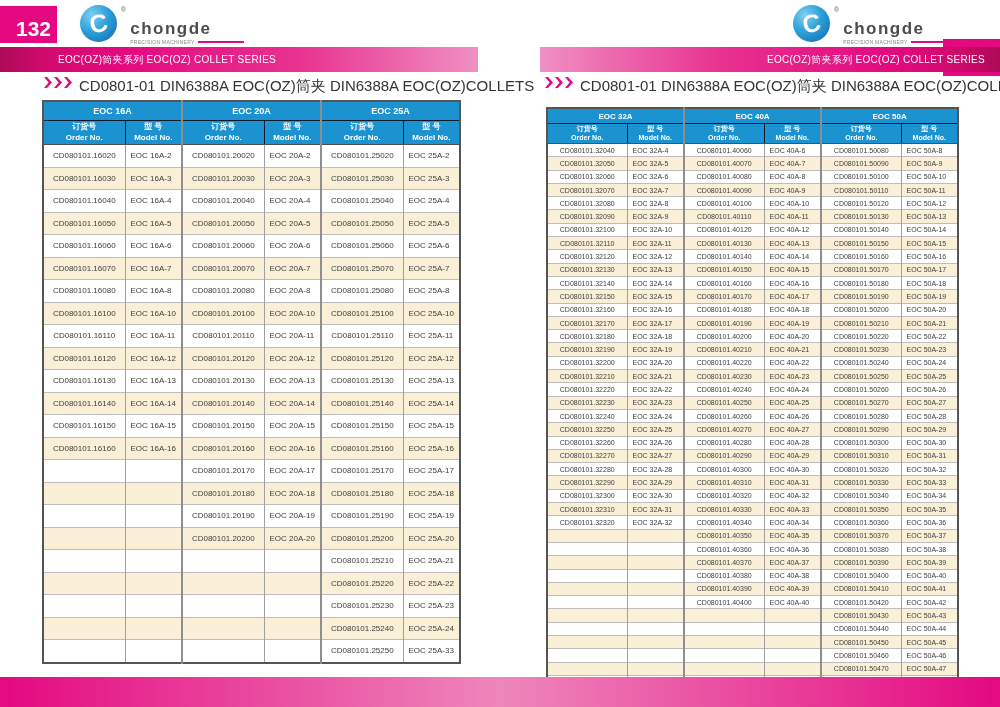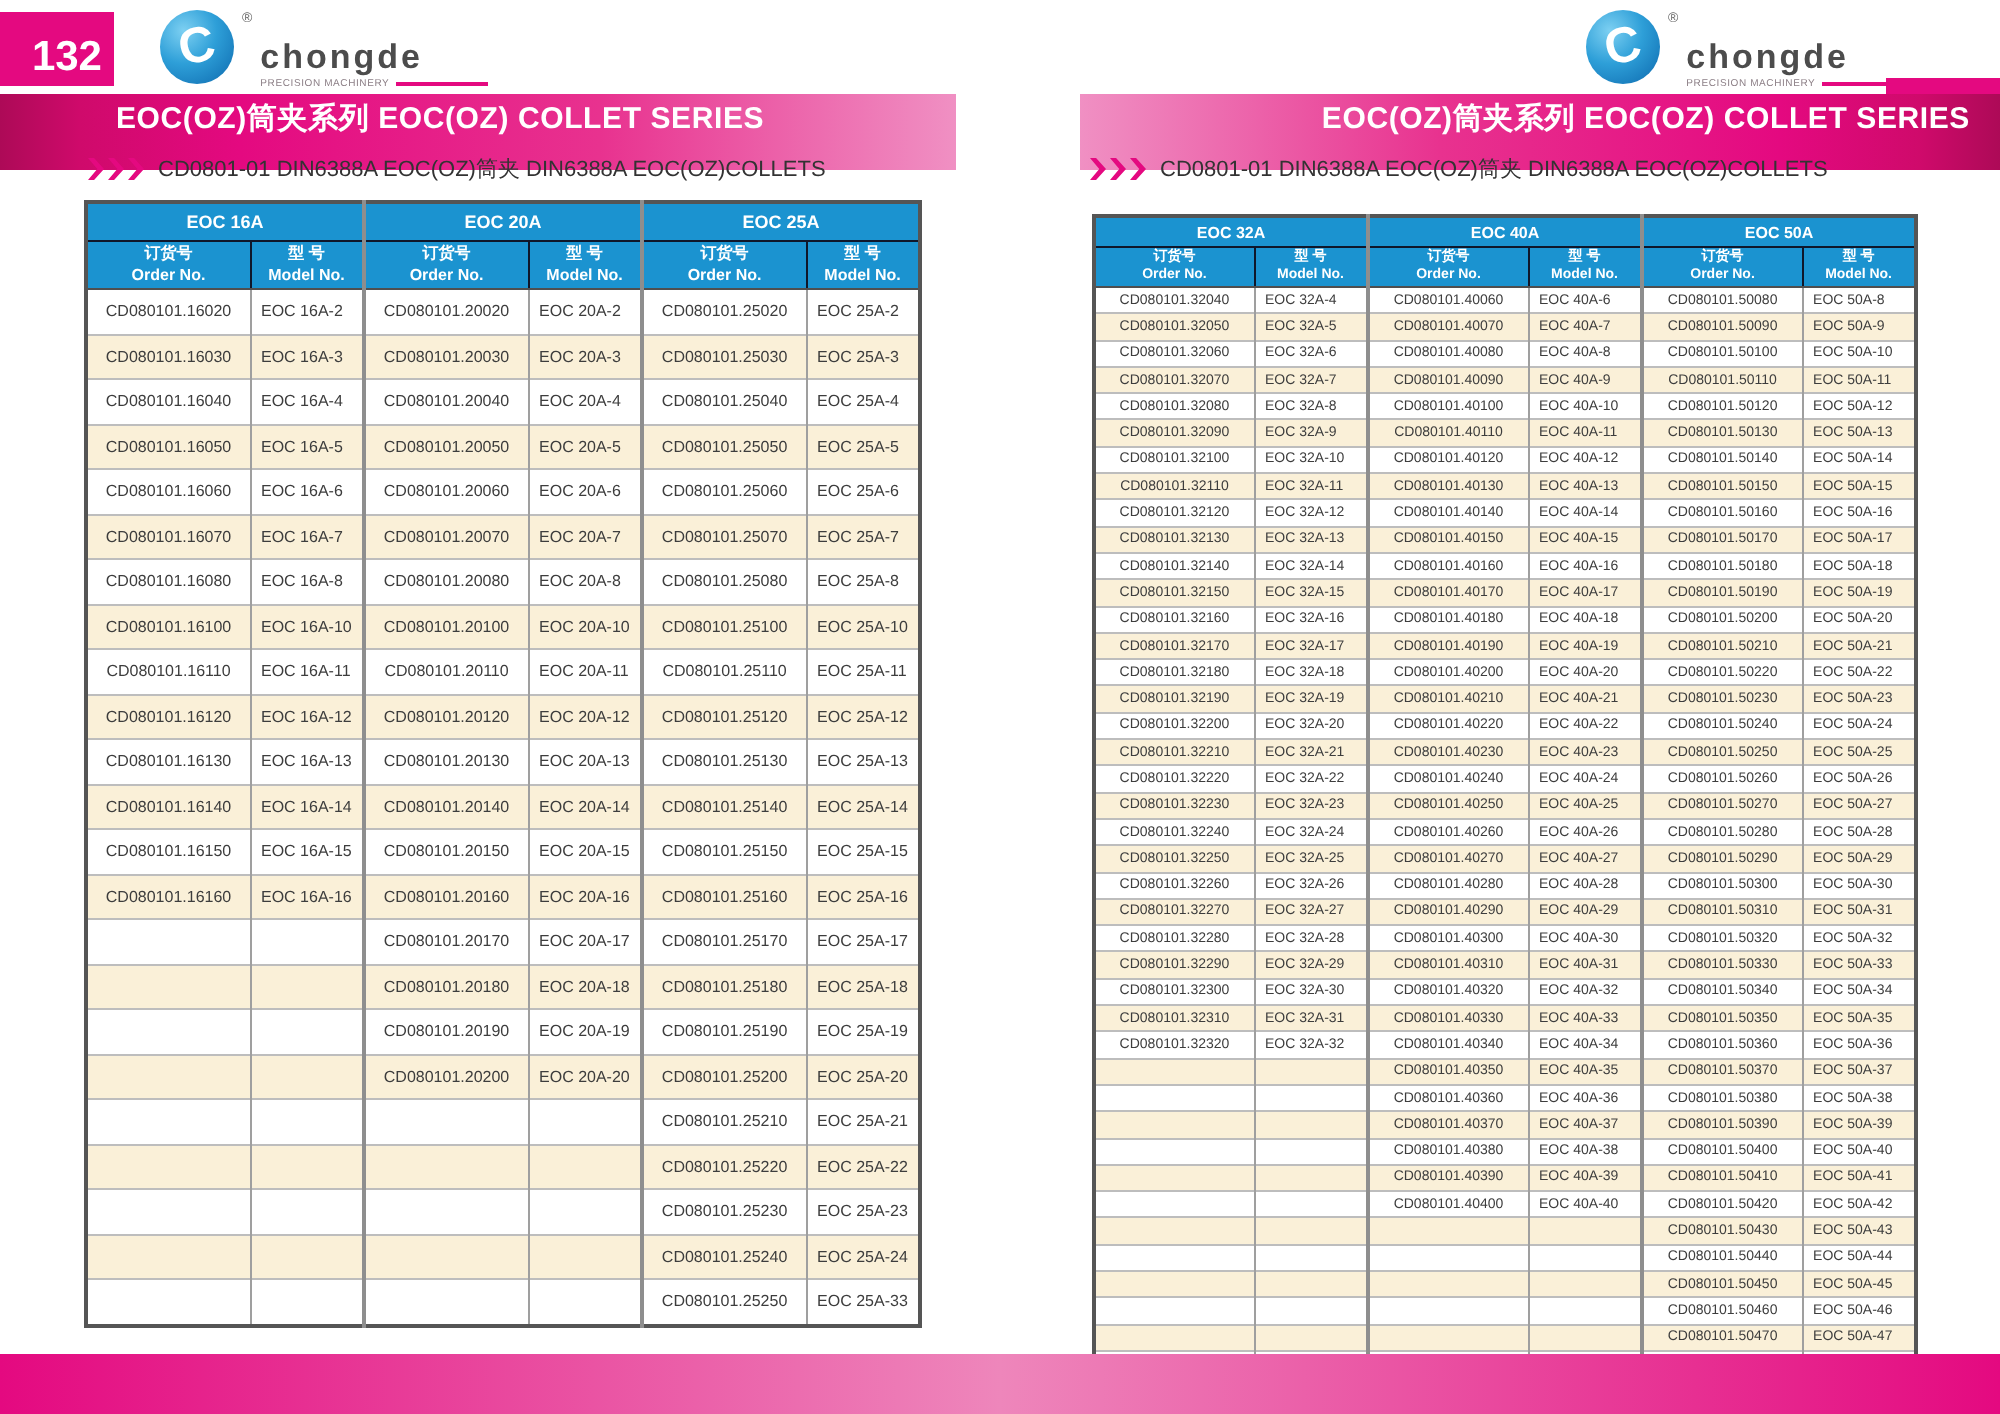--- a/index.html
+++ b/index.html
@@ -24,29 +24,29 @@
   .badge .cglyph{position:absolute;left:0;top:0;right:0;bottom:0;display:flex;align-items:center;
     justify-content:center;color:#fff;font-size:25px;font-weight:bold;transform:rotate(-12deg);}
   .reg{font-size:7px;color:#666;line-height:1;margin-top:1px;}
   .logo-text{display:flex;flex-direction:column;margin-top:15px;}
   .logo-name{font-size:17px;font-weight:bold;color:#4c4c4c;letter-spacing:1.5px;line-height:1;}
   .logo-tag{display:flex;align-items:center;gap:3px;font-size:5px;color:#8c7f86;letter-spacing:.3px;margin-top:2px;white-space:nowrap;}
   .tagline-line{width:46px;height:2px;background:#e40980;display:inline-block;}
   .logo-cn{font-size:6px;color:#9a9a9a;margin-top:2px;letter-spacing:1px;white-space:nowrap;}
 
   
-  .banner{position:absolute;top:47px;height:38px;color:#fff;font-weight:bold;font-size:15px;
+  .banner{position:absolute;top:47px;height:25px;color:#fff;font-weight:normal;font-size:10px;
     line-height:25px;box-sizing:border-box;letter-spacing:.3px;white-space:nowrap;}
   .banner.left{left:0;width:478px;padding-left:58px;
     background:linear-gradient(90deg,#ad0a57 0px,#cf0a6b 40px,#e40980 120px,#e8328f 300px,#f090c3 478px);}
   .banner.right{right:0;width:460px;text-align:right;padding-right:15px;
     background:linear-gradient(270deg,#ad0a57 0px,#cf0a6b 40px,#e40980 110px,#e8328f 280px,#f090c3 460px);}
 
   
-  .subtitle{position:absolute;top:77px;display:flex;align-items:center;gap:7px;font-size:11px;color:#333;white-space:nowrap;}
+  .subtitle{position:absolute;top:77px;display:flex;align-items:flex-start;gap:7px;font-size:15px;color:#333;white-space:nowrap;}
   .chevs{display:flex;gap:2px;align-items:center;}
   .chev{display:inline-block;width:8px;height:11px;background:#e40980;
     clip-path:polygon(0 0,38% 0,100% 50%,38% 100%,0 100%,58% 50%);}
 
   
   .tbl{position:absolute;}
   table{border-collapse:collapse;table-layout:fixed;width:100%;border:2px solid #555;}
   th{background:#1b93d0;color:#fff;font-weight:bold;border:1px solid #0f172a;padding:0;}
   th.col{border-bottom:1px solid #4f4f4f;margin-left:48px;}
   td{color:#3d3d3d;border-top:1px solid #bdbdbd;border-left:1px solid #9f9f9f;padding:0;

